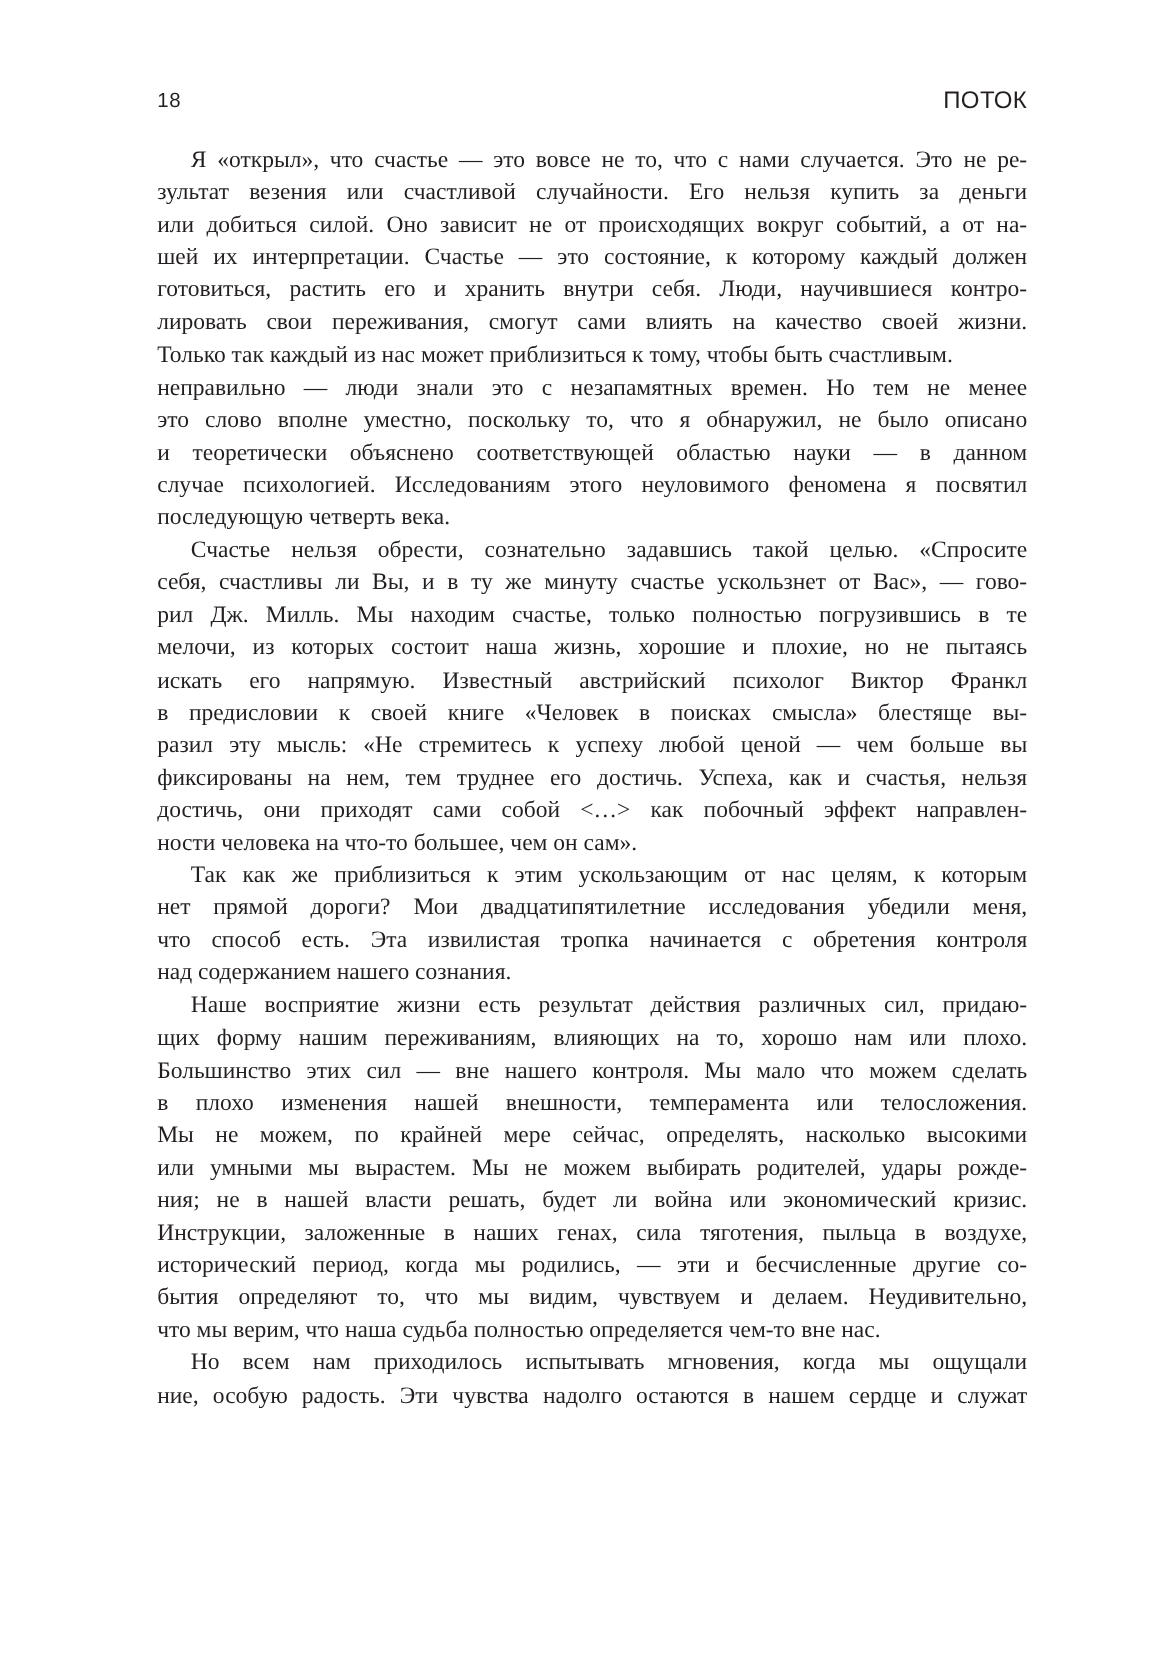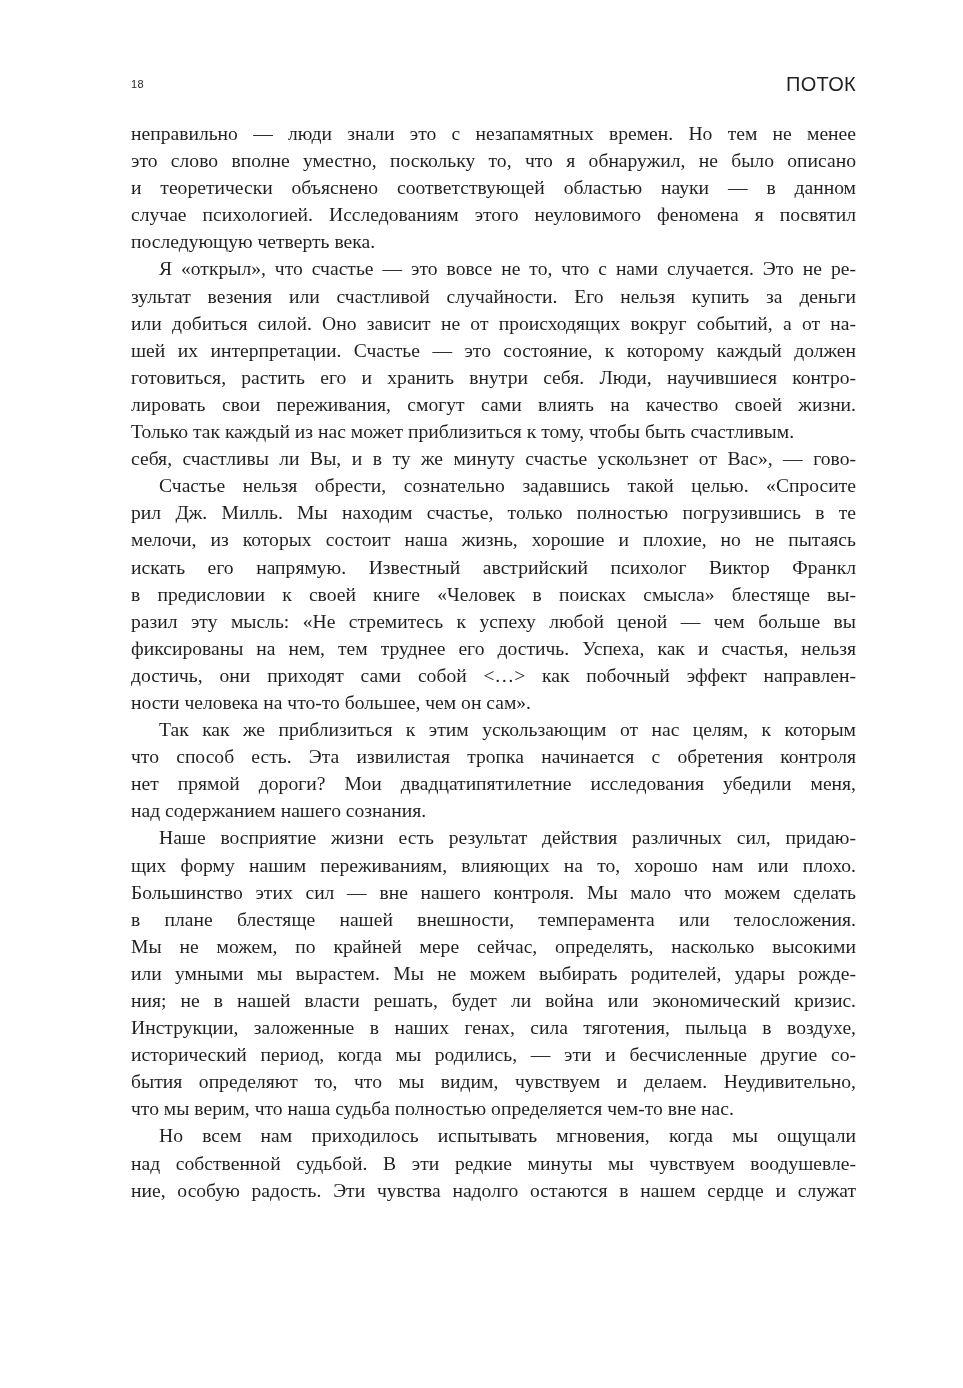--- a/index.html
+++ b/index.html
@@ -21,21 +21,21 @@
     width: 725px;
     height: 24px;
     font-family: "Liberation Sans", sans-serif;
     font-size: 16px;
     line-height: 24px;
   }
   .page-number {
     position: absolute;
     left: 0;
     top: 0;
-    font-size: 11px;
+    font-size: 17px;
     letter-spacing: 0.5px;
   }
   .book-title {
     position: absolute;
     right: 0;
     top: 0;
     font-size: 20px;
     letter-spacing: 0.3px;
   }
   .body-text {
@@ -67,64 +67,63 @@
 </head>
 <body>
 
 <div class="running-head">
   <span class="page-number">18</span>
   <span class="book-title">ПОТОК</span>
 </div>
 
 <div class="body-text" id="body-text">
     <div class="paragraph">
-      <span class="line">неправильно — люди знали это с незапамятных времен. Но тем не менее</span>
-      <span class="line">это слово вполне уместно, поскольку то, что я обнаружил, не было описано</span>
-      <span class="line">и теоретически объяснено соответствующей областью науки — в данном</span>
-      <span class="line">случае психологией. Исследованиям этого неуловимого феномена я посвятил</span>
-      <span class="line last">последующую четверть века.</span>
-    </div>
-    <div class="paragraph">
       <span class="line indent">Я «открыл», что счастье — это вовсе не то, что с нами случается. Это не ре-</span>
       <span class="line">зультат везения или счастливой случайности. Его нельзя купить за деньги</span>
       <span class="line">или добиться силой. Оно зависит не от происходящих вокруг событий, а от на-</span>
       <span class="line">шей их интерпретации. Счастье — это состояние, к которому каждый должен</span>
       <span class="line">готовиться, растить его и хранить внутри себя. Люди, научившиеся контро-</span>
       <span class="line">лировать свои переживания, смогут сами влиять на качество своей жизни.</span>
       <span class="line last">Только так каждый из нас может приблизиться к тому, чтобы быть счастливым.</span>
     </div>
     <div class="paragraph">
+      <span class="line">неправильно — люди знали это с незапамятных времен. Но тем не менее</span>
+      <span class="line">это слово вполне уместно, поскольку то, что я обнаружил, не было описано</span>
+      <span class="line">и теоретически объяснено соответствующей областью науки — в данном</span>
+      <span class="line">случае психологией. Исследованиям этого неуловимого феномена я посвятил</span>
+      <span class="line last">последующую четверть века.</span>
+    </div>
+    <div class="paragraph">
+      <span class="line indent">Счастье нельзя обрести, сознательно задавшись такой целью. «Спросите</span>
       <span class="line">себя, счастливы ли Вы, и в ту же минуту счастье ускользнет от Вас», — гово-</span>
-      <span class="line indent">Счастье нельзя обрести, сознательно задавшись такой целью. «Спросите</span>
       <span class="line">рил Дж. Милль. Мы находим счастье, только полностью погрузившись в те</span>
       <span class="line">мелочи, из которых состоит наша жизнь, хорошие и плохие, но не пытаясь</span>
       <span class="line">искать его напрямую. Известный австрийский психолог Виктор Франкл</span>
       <span class="line">в предисловии к своей книге «Человек в поисках смысла» блестяще вы-</span>
       <span class="line">разил эту мысль: «Не стремитесь к успеху любой ценой — чем больше вы</span>
       <span class="line">фиксированы на нем, тем труднее его достичь. Успеха, как и счастья, нельзя</span>
       <span class="line">достичь, они приходят сами собой &lt;…&gt; как побочный эффект направлен-</span>
       <span class="line last">ности человека на что-то большее, чем он сам».</span>
     </div>
     <div class="paragraph">
       <span class="line indent">Так как же приблизиться к этим ускользающим от нас целям, к которым</span>
+      <span class="line">нет прямой дороги? Мои двадцатипятилетние исследования убедили меня,</span>
       <span class="line">что способ есть. Эта извилистая тропка начинается с обретения контроля</span>
-      <span class="line">нет прямой дороги? Мои двадцатипятилетние исследования убедили меня,</span>
       <span class="line last">над содержанием нашего сознания.</span>
     </div>
     <div class="paragraph">
       <span class="line indent">Наше восприятие жизни есть результат действия различных сил, придаю-</span>
       <span class="line">щих форму нашим переживаниям, влияющих на то, хорошо нам или плохо.</span>
       <span class="line">Большинство этих сил — вне нашего контроля. Мы мало что можем сделать</span>
-      <span class="line">в плане блестяще нашей внешности, темперамента или телосложения.</span>
+      <span class="line">в плохо изменения нашей внешности, темперамента или телосложения.</span>
       <span class="line">Мы не можем, по крайней мере сейчас, определять, насколько высокими</span>
       <span class="line">или умными мы вырастем. Мы не можем выбирать родителей, удары рожде-</span>
       <span class="line">ния; не в нашей власти решать, будет ли война или экономический кризис.</span>
       <span class="line">Инструкции, заложенные в наших генах, сила тяготения, пыльца в воздухе,</span>
       <span class="line">исторический период, когда мы родились, — эти и бесчисленные другие со-</span>
       <span class="line">бытия определяют то, что мы видим, чувствуем и делаем. Неудивительно,</span>
       <span class="line last">что мы верим, что наша судьба полностью определяется чем-то вне нас.</span>
     </div>
     <div class="paragraph">
       <span class="line indent">Но всем нам приходилось испытывать мгновения, когда мы ощущали</span>
-      <span class="line">над собственной судьбой. В эти редкие минуты мы чувствуем воодушевле-</span>
       <span class="line">ние, особую радость. Эти чувства надолго остаются в нашем сердце и служат</span>
     </div>
   </div>
 
 </body></html>

